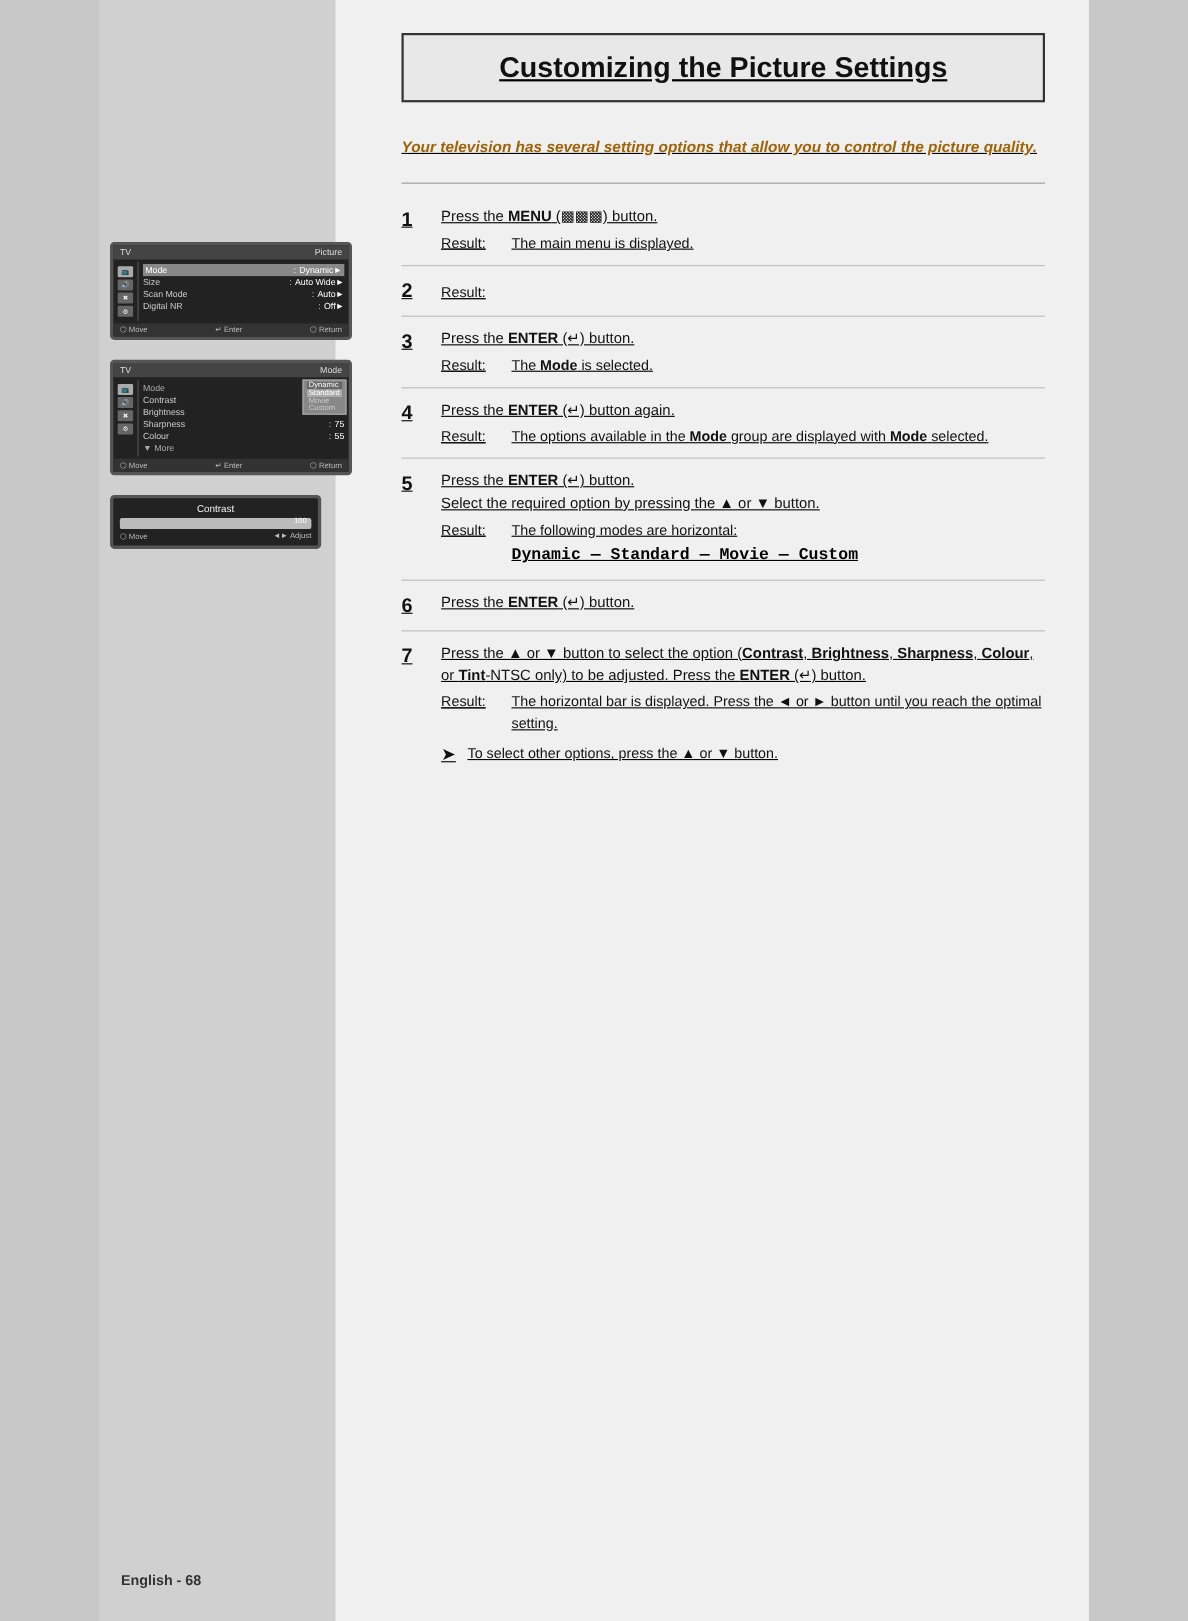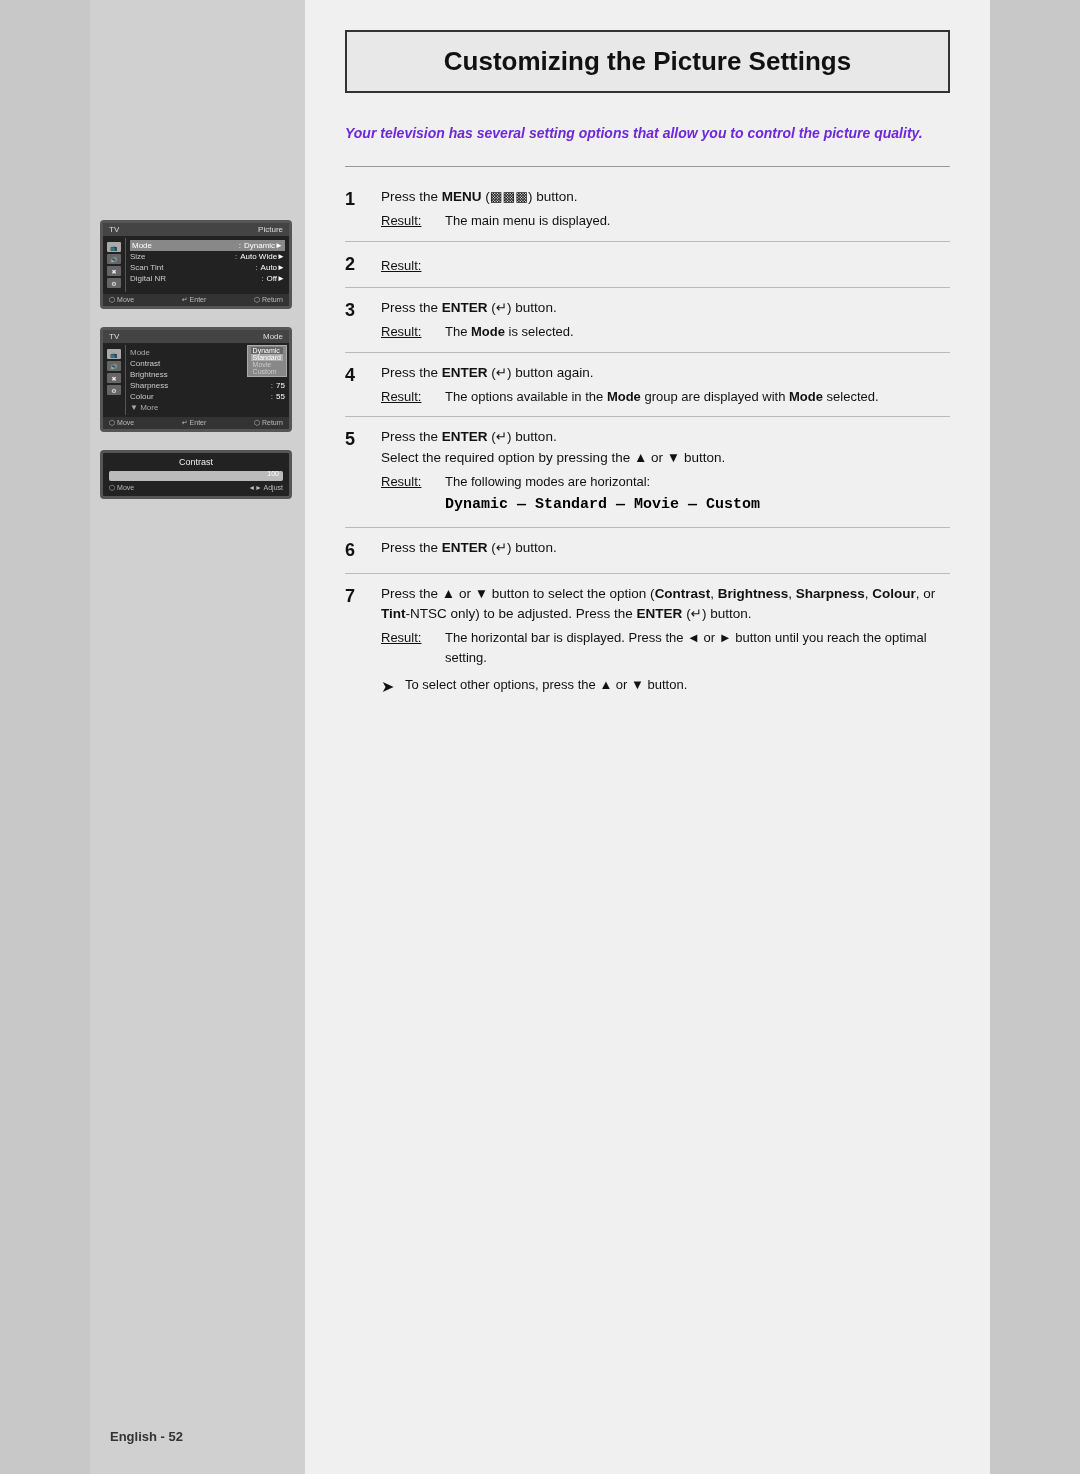--- a/index.html
+++ b/index.html
@@ -25,42 +25,43 @@
       position: absolute;
       left: 0;
       top: 0;
       width: 215px;
       height: 100%;
       background: #d0d0d0;
     }
     
     .content {
       margin-left: 215px;
-      padding: 30px 40px 40px 40px;
+      padding: 30px 40px 40px 60px;
+      text-decoration: underline;
     }
     
     .page-title-box {
       border: 2px solid #333;
       background: #e8e8e8;
       text-align: center;
       padding: 14px 20px;
       margin-bottom: 30px;
     }
     .page-title-box h1 {
       font-size: 26px;
       font-weight: 900;
       color: #111;
       font-family: Arial Black, Arial, sans-serif;
     }
     
     .intro {
       font-size: 14px;
       font-style: italic;
       font-weight: bold;
-      color: #6d28d9;
+      color: #a16207;
       margin-bottom: 22px;
       line-height: 1.5;
     }
     
     .divider {
       border: none;
       border-top: 1px solid #999;
       margin: 10px 0;
     }
     
@@ -140,21 +141,21 @@
       margin-top: 200px;
     }
     .tv-screen {
       background: #222;
       border: 3px solid #555;
       border-radius: 4px;
       padding: 0;
       font-size: 9px;
       color: #eee;
       position: relative;
-      width: 192px;
+      width: 220px;
     }
     .tv-header {
       background: #444;
       display: flex;
       justify-content: space-between;
       padding: 2px 6px;
       font-size: 8px;
       color: #ddd;
     }
     .tv-body {
@@ -287,21 +288,21 @@
               <span class="value">Dynamic</span>
               <span class="arrow">►</span>
             </div>
             <div class="tv-menu-row">
               <span class="label">Size</span>
               <span class="colon">:</span>
               <span class="value">Auto Wide</span>
               <span class="arrow">►</span>
             </div>
             <div class="tv-menu-row">
-              <span class="label">Scan Tint</span>
+              <span class="label">Scan Mode</span>
               <span class="colon">:</span>
               <span class="value">Auto</span>
               <span class="arrow">►</span>
             </div>
             <div class="tv-menu-row">
               <span class="label">Digital NR</span>
               <span class="colon">:</span>
               <span class="value">Off</span>
               <span class="arrow">►</span>
             </div>
@@ -374,21 +375,21 @@
           <span class="contrast-value">100</span>
         </div>
         <div class="contrast-footer">
           <span>⬡ Move</span>
           <span>◄► Adjust</span>
         </div>
       </div>
     </div>
 
     <div class="page-footer">
-      <span>English - 52</span>
+      <span>English - 68</span>
     </div>
   </div>
 
   <div class="content">
 
     <div class="page-title-box">
       <h1>Customizing the Picture Settings</h1>
     </div>
 
     <p class="intro">Your television has several setting options that allow you to control the picture quality.</p>

